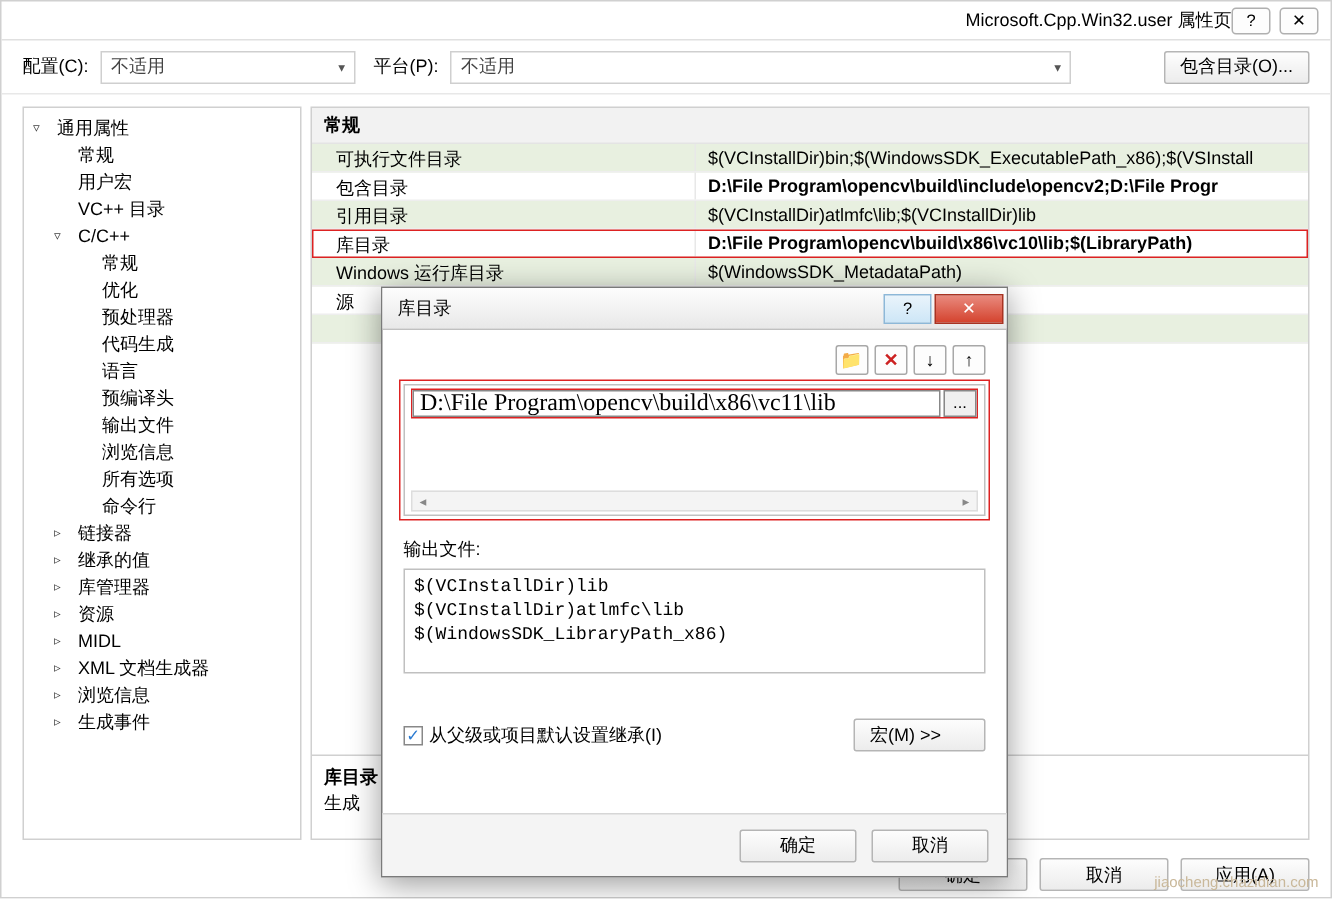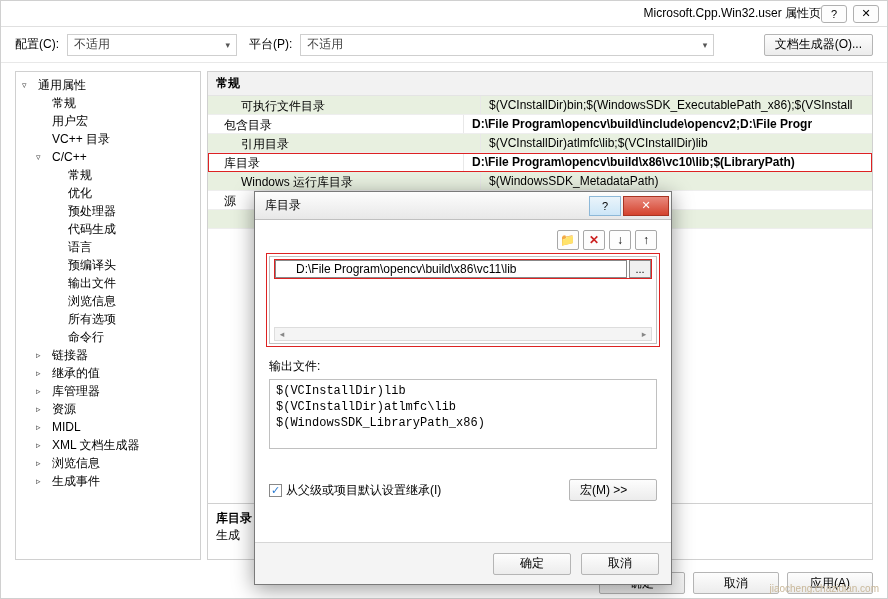--- a/index.html
+++ b/index.html
@@ -74,21 +74,21 @@
     }
     .prop-grid { flex: 1; overflow: hidden; }
     .section-hdr {
       background: #f2f2f2; font-weight: bold; padding: 3px 8px;
       border-bottom: 1px solid #e4e4e4;
     }
     .prow {
       display: flex; align-items: stretch; height: 19px;
       border-bottom: 1px solid #eee;
     }
-    .prow.alt { background: #e8f0e0; padding-left: 17px; }
+    .prow.alt { background: #e8f0e0; }
     .prow.redbox { outline: 1px solid #d22; outline-offset: -1px; }
     .pcell-l {
       width: 256px; padding: 2px 8px 2px 16px;
       border-right: 1px solid #e8e8e8; overflow: hidden;
     }
     .pcell-r { flex: 1; padding: 2px 8px; overflow: hidden; white-space: nowrap; }
     .pcell-r.bold { font-weight: bold; }
     .desc-panel {
       border-top: 1px solid #d0d0d0; padding: 6px 8px; height: 56px;
       font-size: 12px;
@@ -132,21 +132,21 @@
       border: 1px solid #c0c0c0; height: 88px; background: #fff;
       overflow: auto; position: relative;
     }
     .path-box.red { outline: 1px solid #d22; outline-offset: 2px; }
     .path-row {
       display: flex; align-items: center; height: 20px;
       border: 1px solid #d22; margin: 2px 4px 0 4px;
     }
     .path-input {
       flex: 1; border: 1px solid #888; height: 18px;
-      padding: 0 20px; font-size: 12px; font-family: Liberation Sans, sans-serif;
+      padding: 0 4px; font-size: 16px; font-family: Liberation Serif, serif;
       outline: none;
     }
     .browse-btn {
       width: 22px; height: 18px; border: 1px solid #888;
       background: #f0f0f0; margin-left: 2px; display:flex;align-items:center;justify-content:center;
       cursor:pointer; font-size:11px;
     }
     .path-scroll { position:absolute; bottom:2px; left:4px; right:4px; height:14px; background:#f4f4f4; border:1px solid #ddd; display:flex; }
     .path-scroll .sa{ width:14px; display:flex;align-items:center;justify-content:center; font-size:9px; color:#888;}
     .inh-label { margin-top: 14px; margin-bottom: 4px; }
@@ -186,21 +186,21 @@
     <span class="config-label">配置(C):</span>
     <div class="combo c1">
       <span>不适用</span>
       <span class="arrow">▾</span>
     </div>
     <span class="config-label plat">平台(P):</span>
     <div class="combo c2">
       <span>不适用</span>
       <span class="arrow">▾</span>
     </div>
-    <div class="btn" style="margin-left:auto">文档生成器(O)...</div>
+    <div class="btn" style="margin-left:auto">包含目录(O)...</div>
   </div>
 
   <div class="content">
     <div class="tree-panel">
       <div class="tree" id="tree">
           <div class="tnode">
             <span class="exp">▿</span>
             <span class="lbl">通用属性</span>
           </div>
           <div class="tnode ind1">

